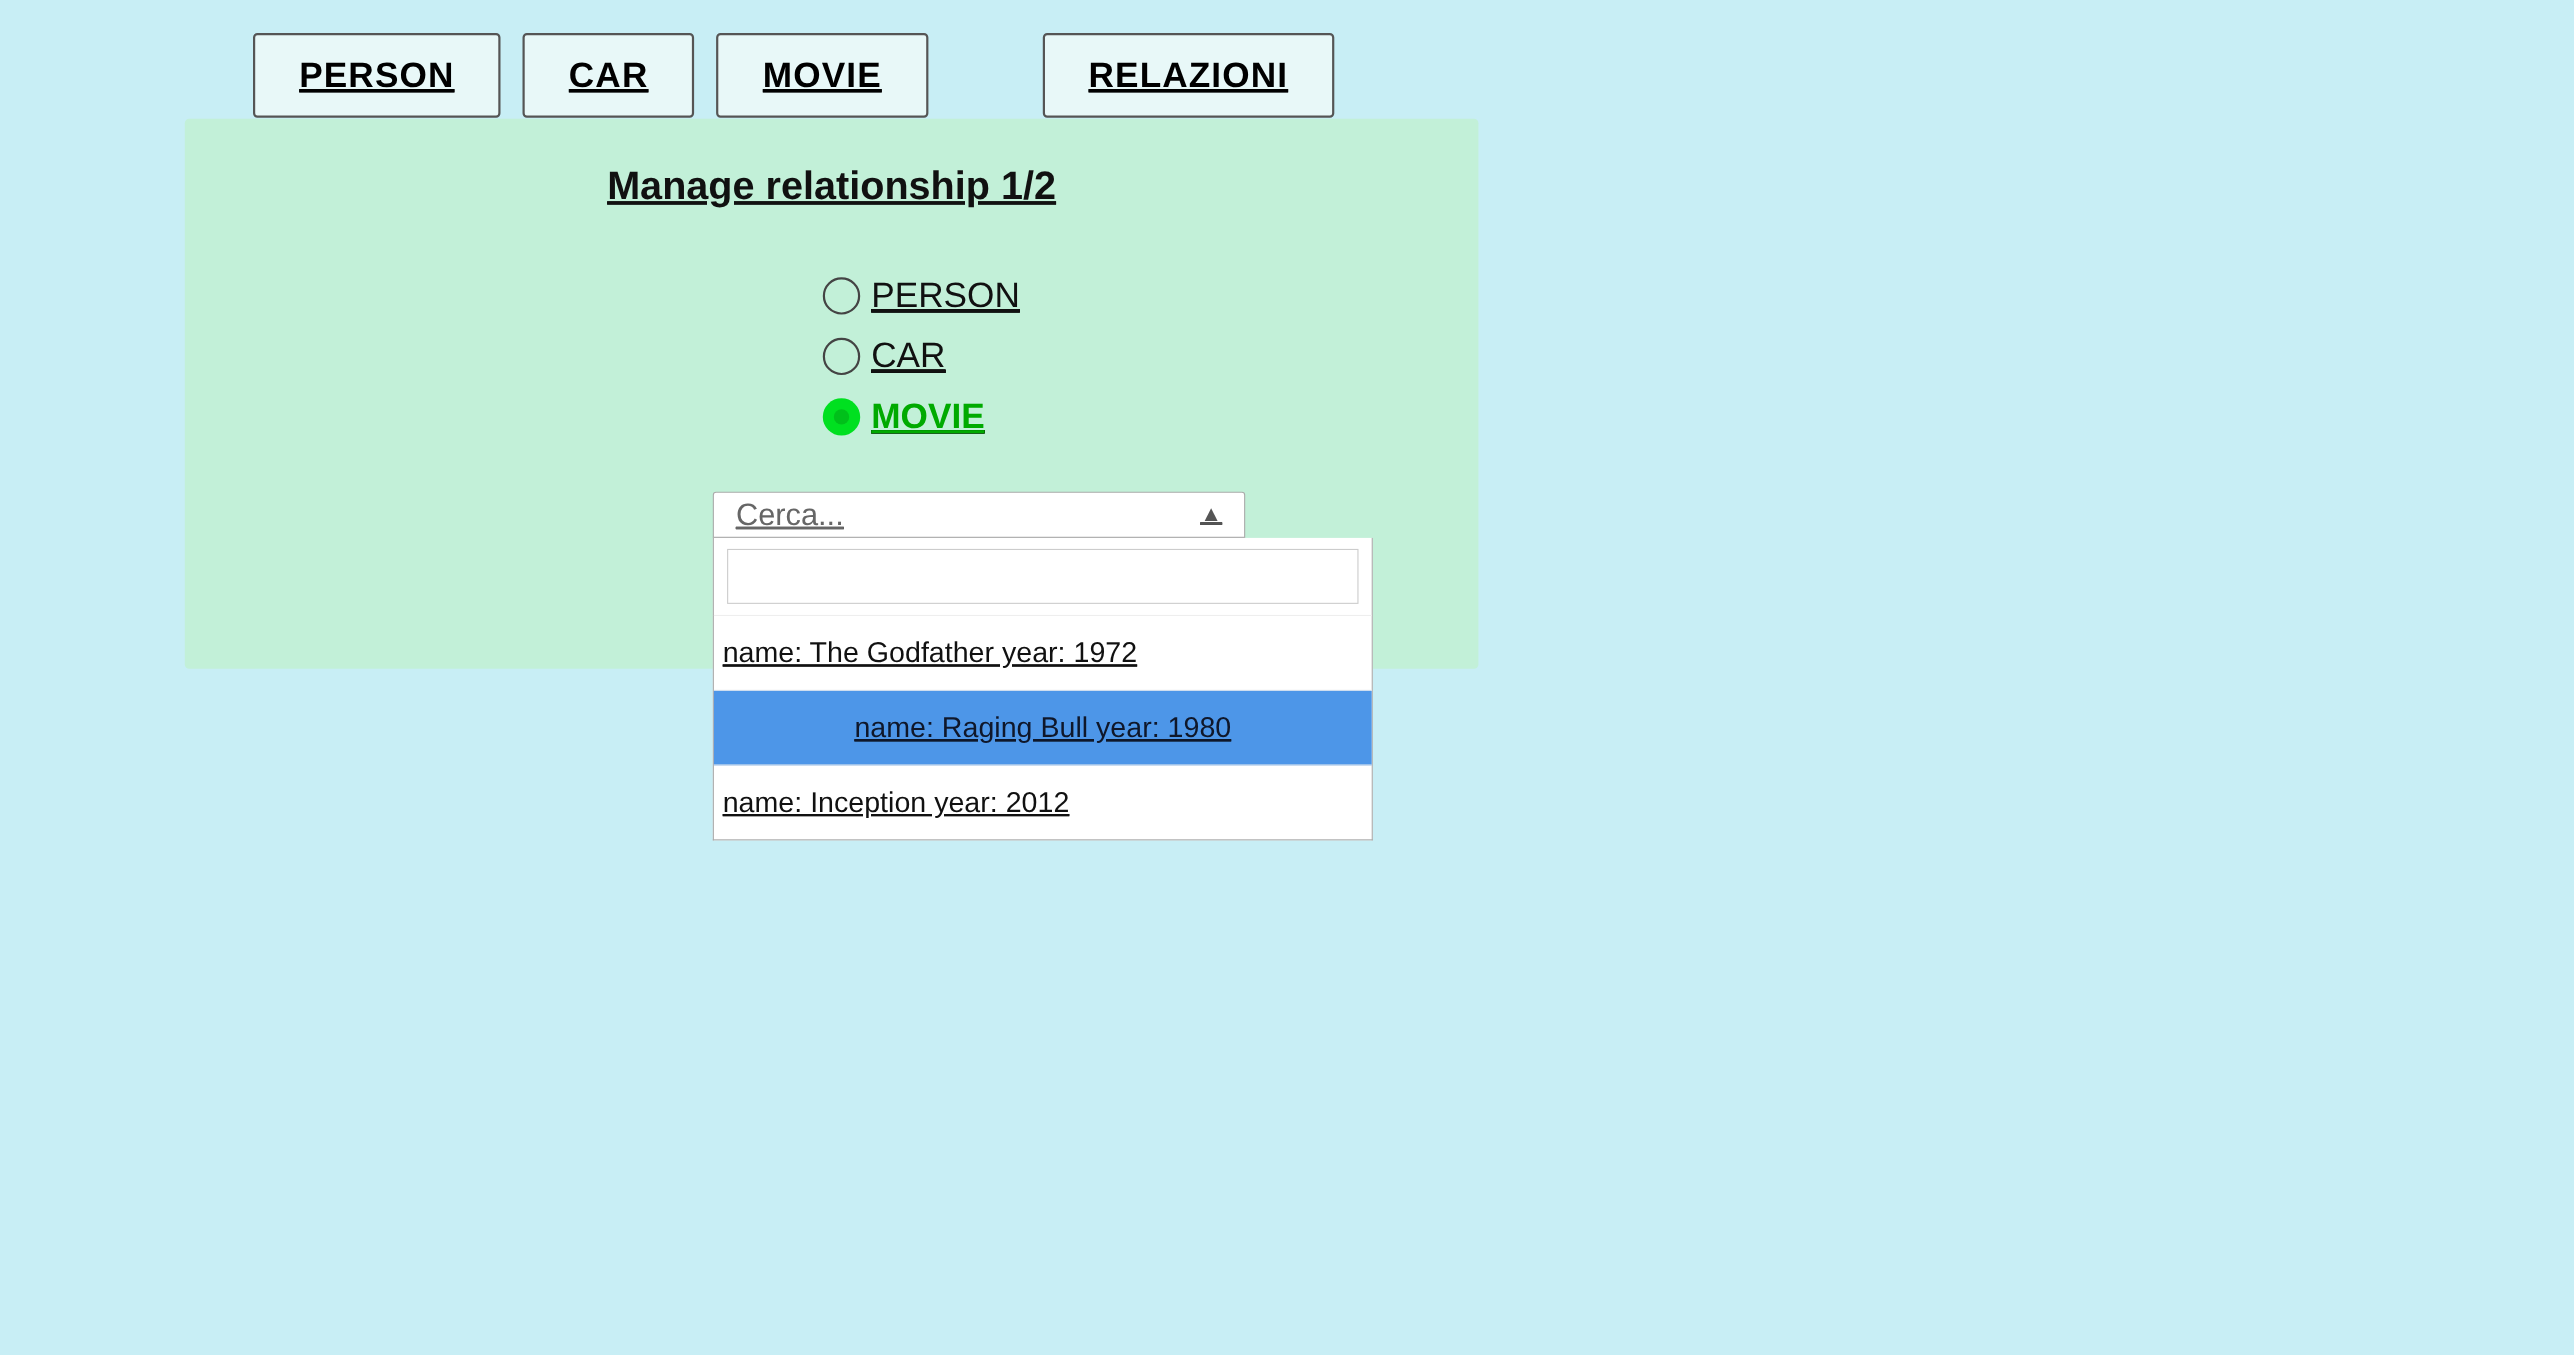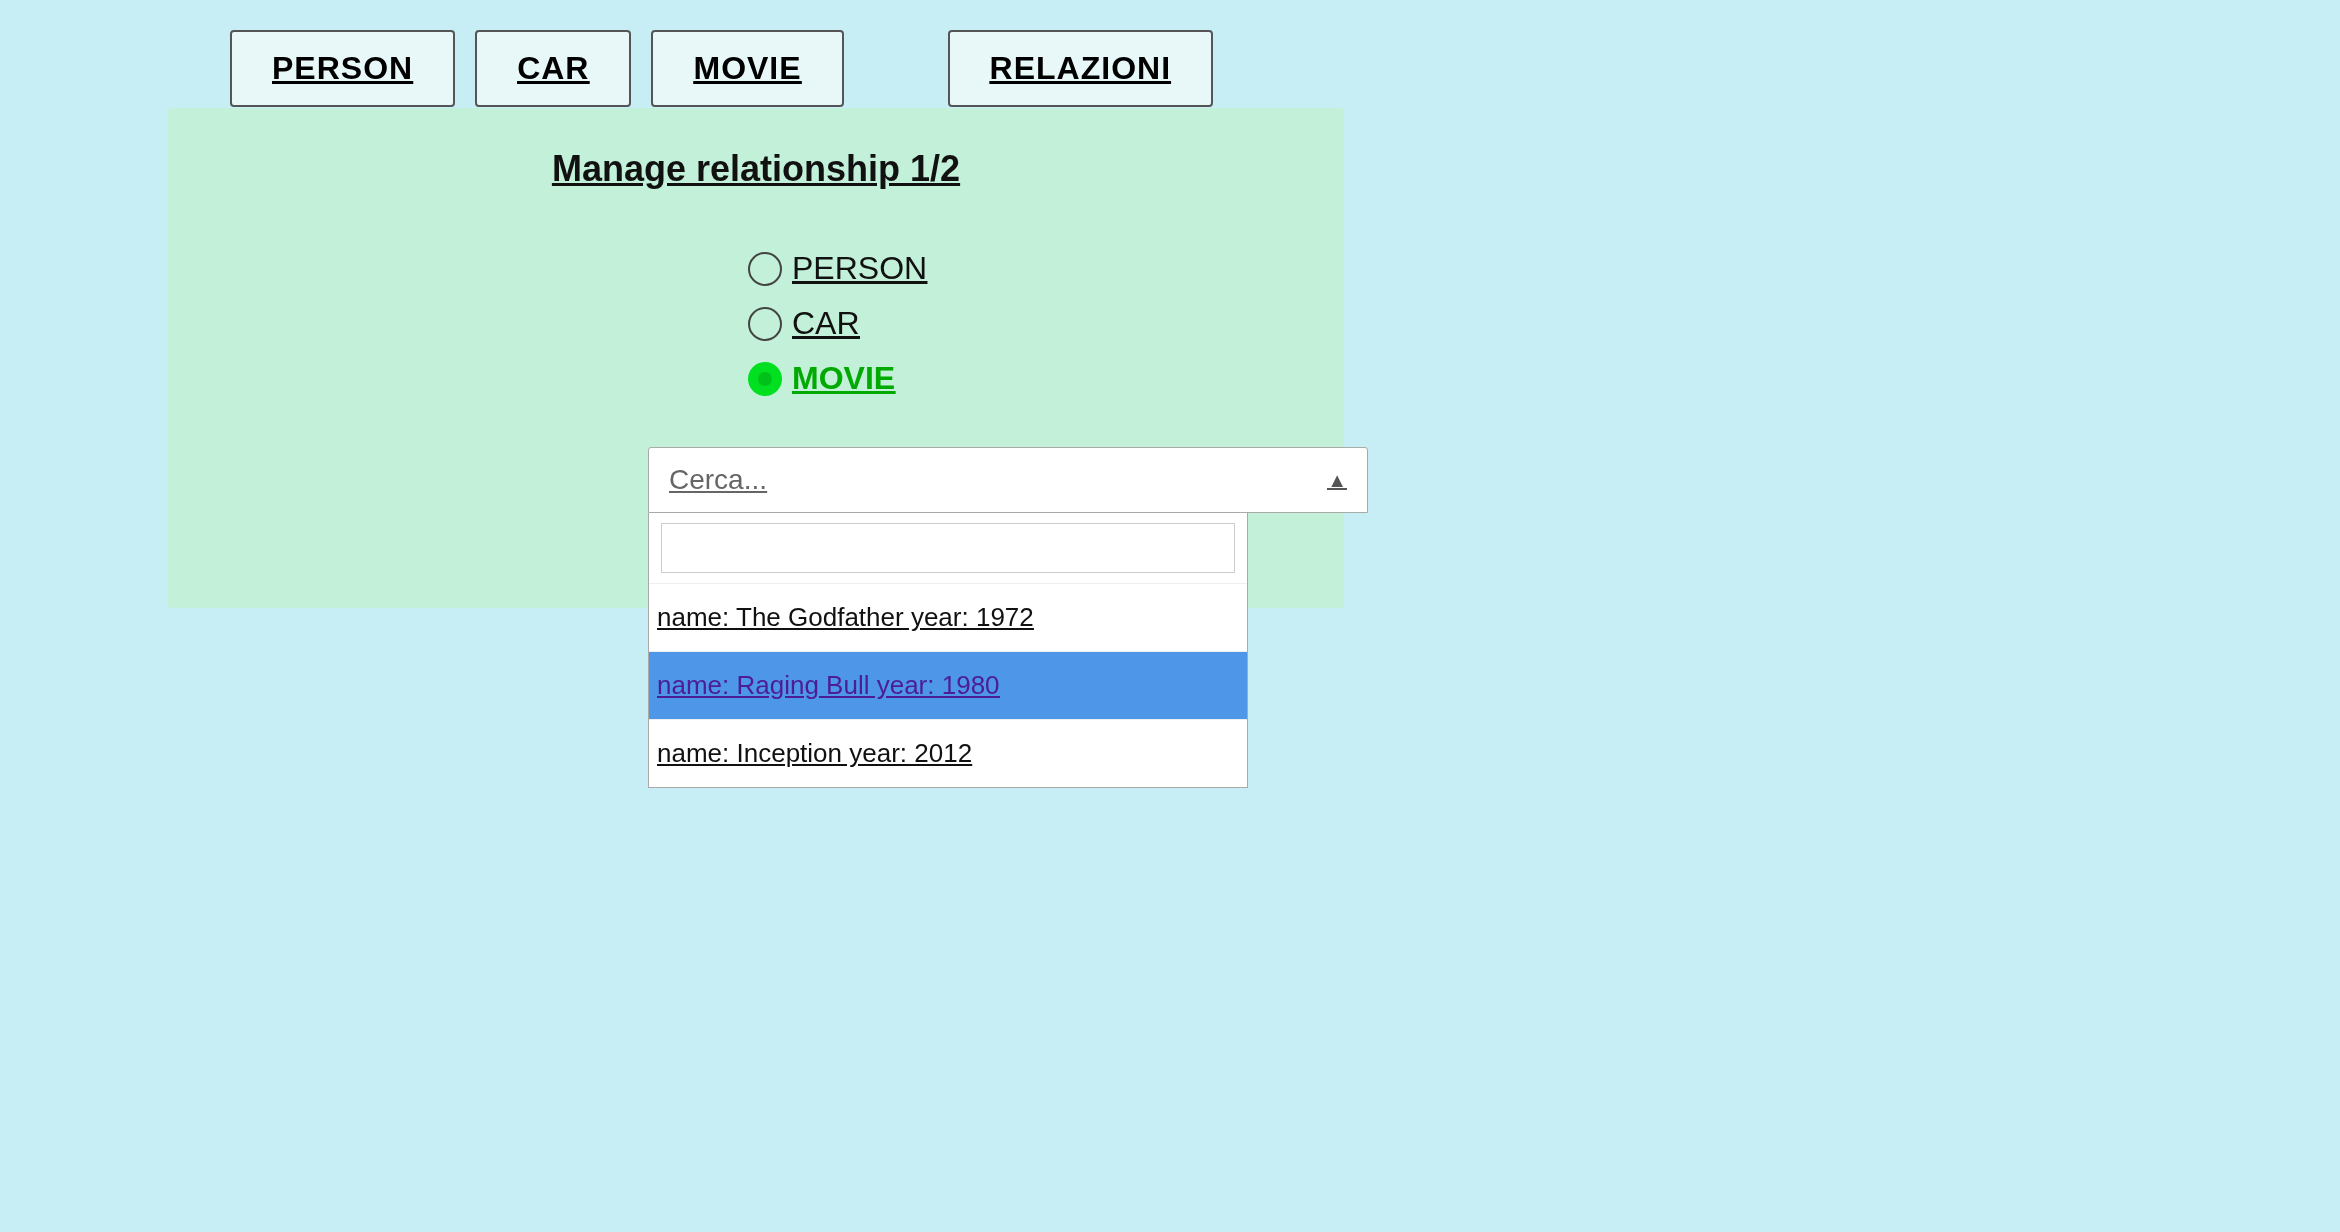--- a/index.html
+++ b/index.html
@@ -121,25 +121,25 @@
     
     .dropdown-wrapper {
       position: relative;
       margin: 0 auto;
       width: 600px;
       left: 0;
       margin-left: 420px;
     }
 
     .dropdown-select {
-      width: 720px;
+      width: 484px;
       background: white;
       border: 1.5px solid #aaa;
       border-radius: 3px 3px 0 0;
-      padding: 16px 20px;
+      padding: 4px 20px;
       font-size: 28px;
       color: #666;
       display: flex;
       align-items: center;
       justify-content: space-between;
       cursor: pointer;
     }
 
     .dropdown-arrow {
       font-size: 20px;
@@ -177,21 +177,22 @@
       color: #111;
       border-bottom: 1px solid #eee;
     }
 
     .dropdown-option:last-child {
       border-bottom: none;
     }
 
     .dropdown-option.highlighted {
       background-color: #4d96e8;
-      color: #4c1d95;
+      color: #0f172a;
+      text-align: center;
     }
   </style>
 </head>
 <body>
 
 <div class="nav-bar">
   <button class="nav-button">PERSON</button>
   <button class="nav-button">CAR</button>
   <button class="nav-button">MOVIE</button>
   <button class="nav-button relazioni">RELAZIONI</button>

